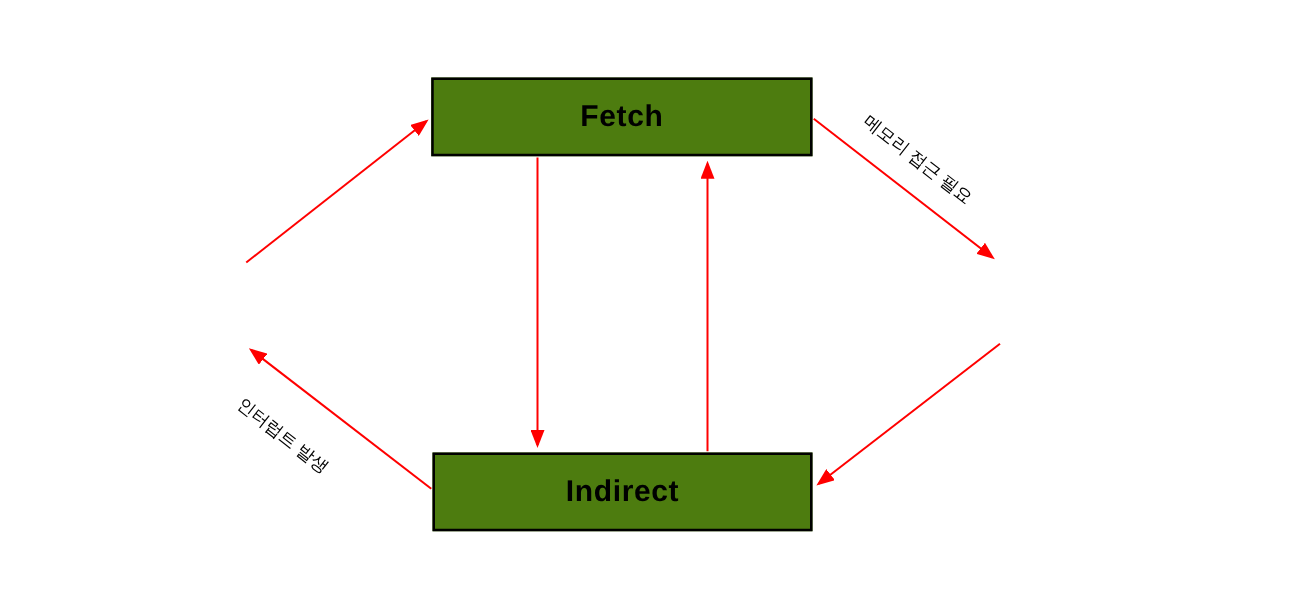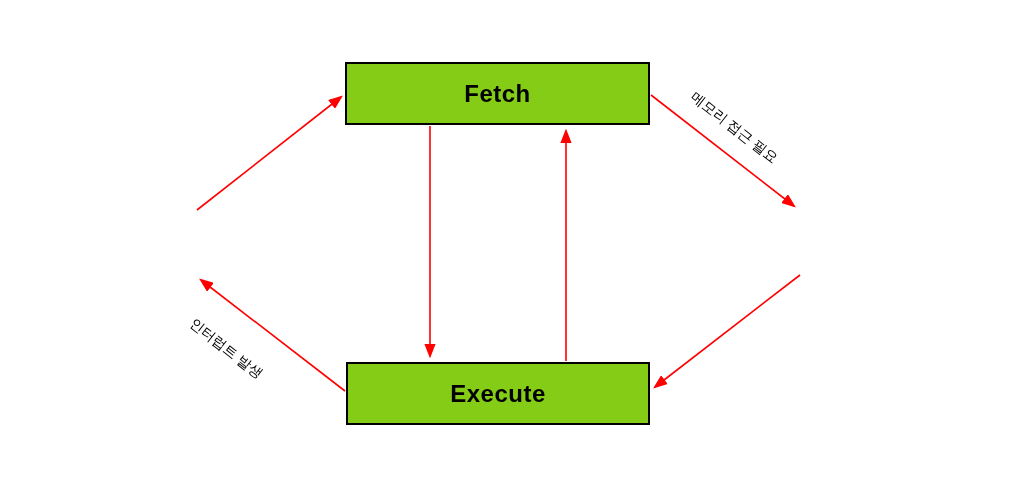--- a/index.html
+++ b/index.html
@@ -10,21 +10,21 @@
   .canvas {
     position: relative;
     width: 1031px;
     height: 489px;
     background: #ffffff;
     overflow: hidden;
     font-family: "Liberation Sans", sans-serif;
   }
   .node {
     position: absolute;
-    background: #84cc16;
+    background: #4d7c0f;
     border: 2px solid #000000;
     display: flex;
     align-items: center;
     justify-content: center;
     box-sizing: border-box;
   }
   .node .node-label {
     font-size: 24px;
     font-weight: bold;
     color: #000000;
@@ -65,20 +65,20 @@
     <line x1="345" y1="391" x2="201" y2="280" stroke="#ff0000" stroke-width="1.6" marker-end="url(#arrowhead)"></line>
   </svg>
 
   <div class="node" style="left:345px; top:62px; width:305px; height:63px;">
     <span class="node-label">Fetch</span>
   </div>
 
 
 
   <div class="node" style="left:346px; top:362px; width:304px; height:63px;">
-    <span class="node-label">Execute</span>
+    <span class="node-label">Indirect</span>
   </div>
 
   <div class="edge-label" style="left:734px; top:128px;">메모리 접근 필요</div>
 
   <div class="edge-label" style="left:226px; top:349px;">인터럽트 발생</div>
 
 </div>
 
 </body></html>

